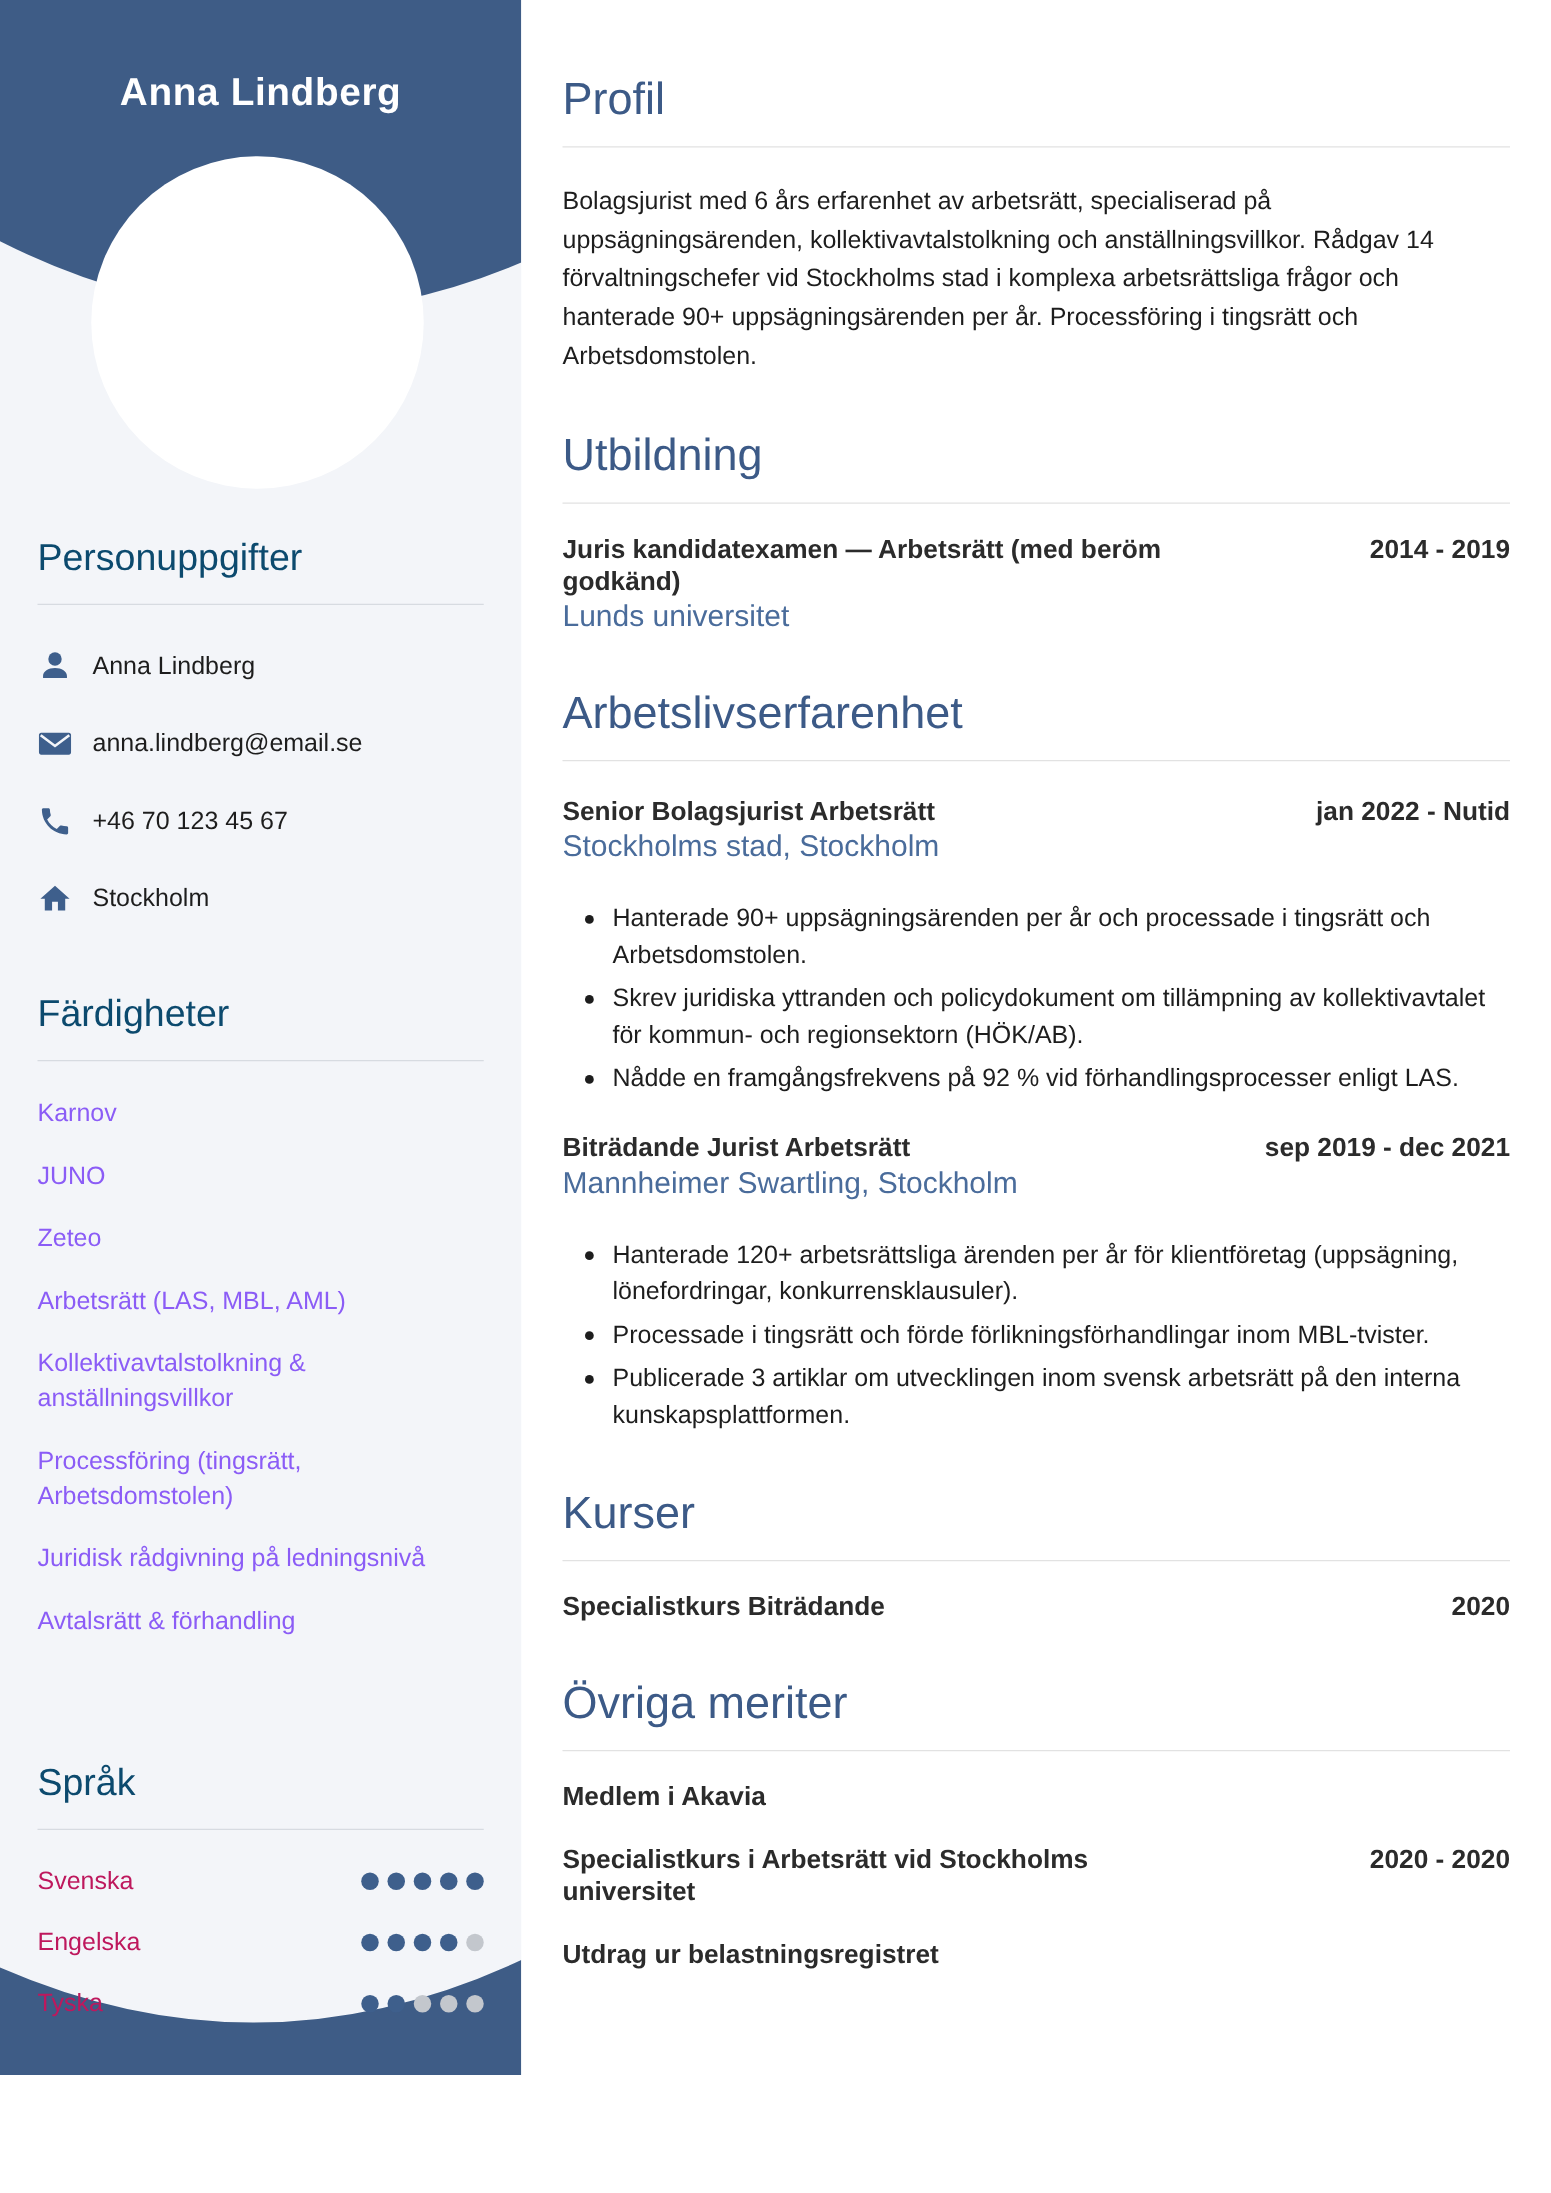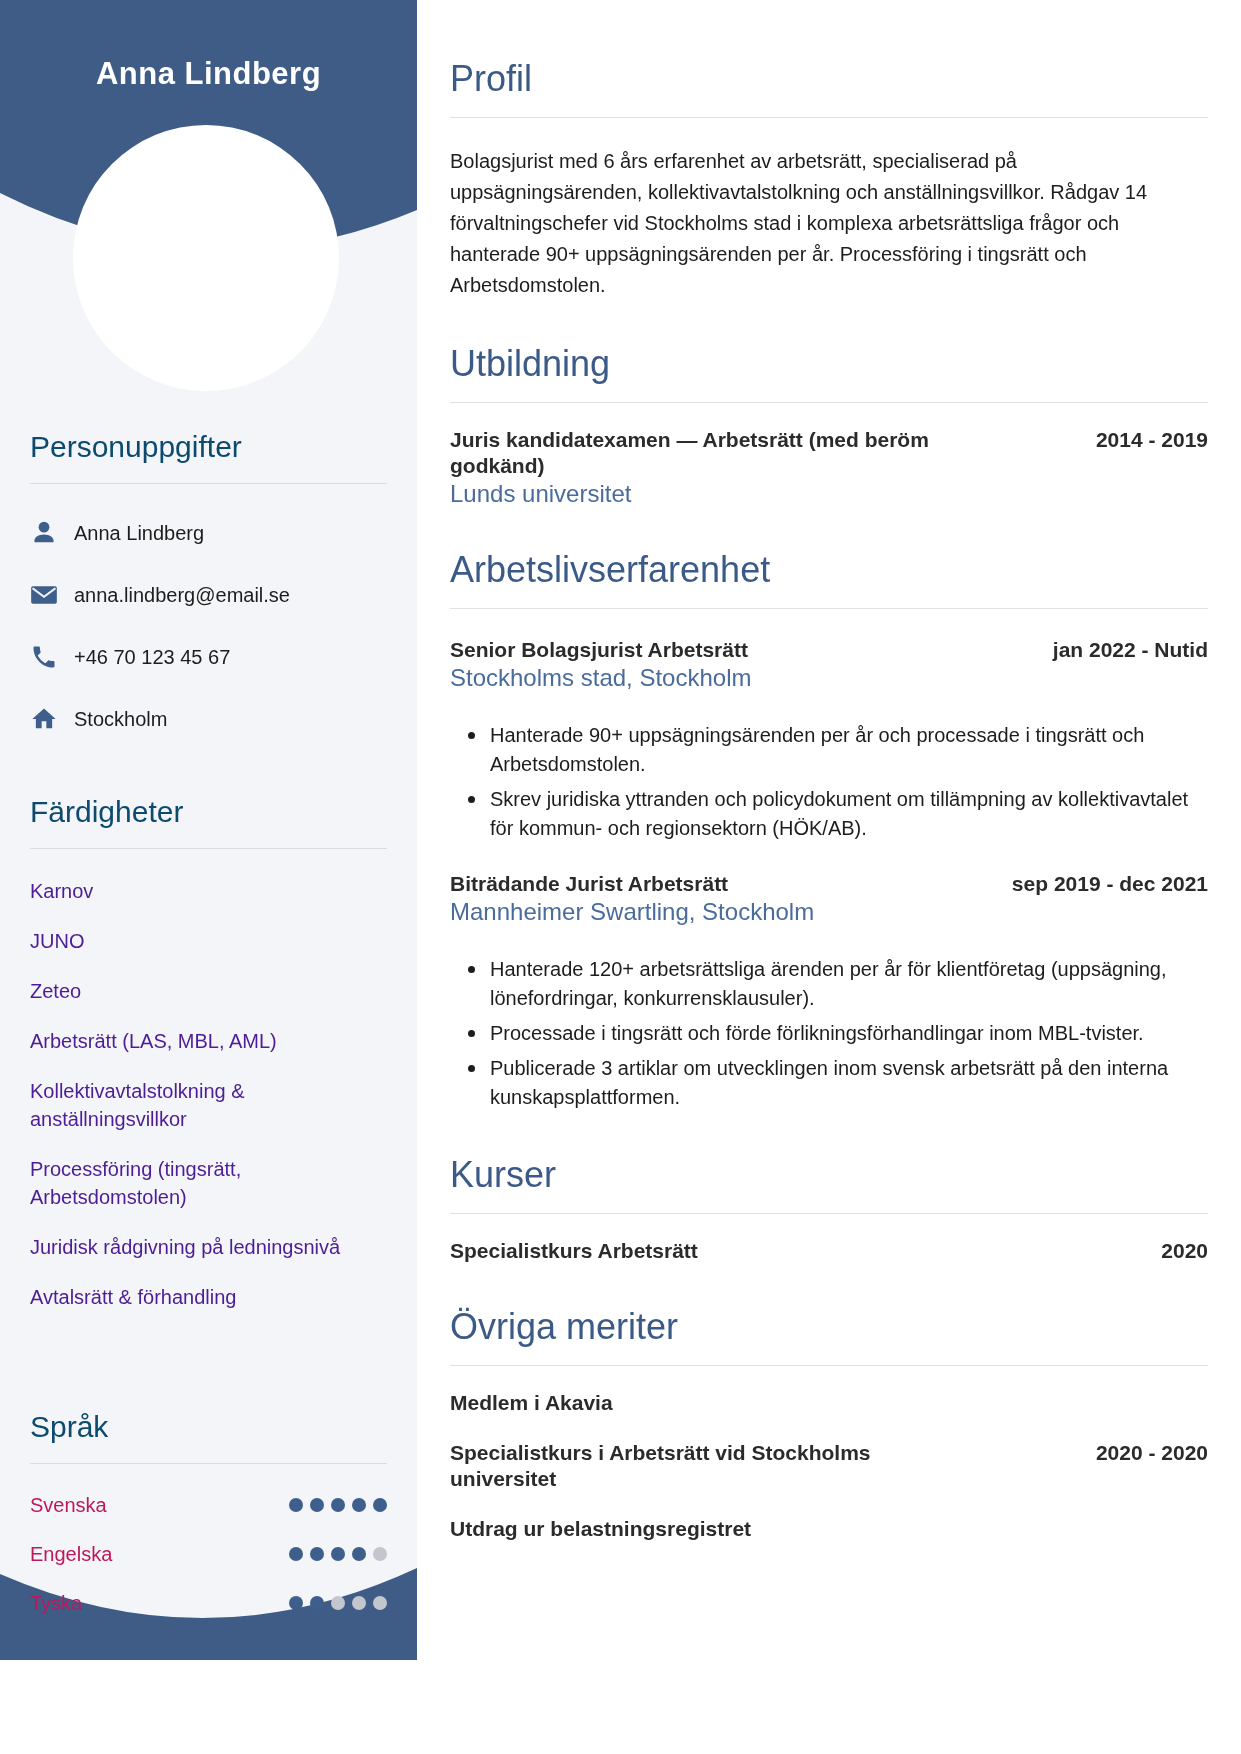--- a/index.html
+++ b/index.html
@@ -20,21 +20,21 @@
   .side-section hr { border:none; border-top:1px solid #d7dbe1; margin:18px 0 0 0; }
 
   #contact-section { top:429px; }
   .contact-item { display:flex; align-items:center; gap:16px; margin-top:28px; height:34px; }
   .contact-item:first-of-type { margin-top:32px; }
   .c-icon { width:28px; height:28px; flex:0 0 28px; }
   .c-icon svg { width:28px; height:28px; fill:#3e5f8c; display:block; }
   .c-text { font-size:20px; color:#1d1d1d; }
 
   #skills-section { top:794px; }
-  .skill { font-size:20px; line-height:28px; color:#4c1d95; margin-top:22px; }
+  .skill { font-size:20px; line-height:28px; color:#8b5cf6; margin-top:22px; }
   .skill:first-of-type { margin-top:28px; }
 
   #lang-section { top:1409px; }
   .lang-row { display:flex; justify-content:space-between; align-items:center; margin-top:19px; height:30px; }
   .lang-row:first-of-type { margin-top:26px; }
   .lang-name { font-size:20px; color:#be185d; }
   .dots { display:flex; gap:7px; }
   .dot { width:14px; height:14px; border-radius:50%; }
 
   
@@ -209,20 +209,21 @@
       <div>
   <div class="job">
     <div class="entry-head">
       <div class="entry-title">Senior Bolagsjurist Arbetsrätt</div>
       <div class="entry-period">jan 2022 - Nutid</div>
     </div>
     <div class="entry-sub">Stockholms stad, Stockholm</div>
     <ul class="bullets">
               <li>Hanterade 90+ uppsägningsärenden per år och processade i tingsrätt och Arbetsdomstolen.</li>
               <li>Skrev juridiska yttranden och policydokument om tillämpning av kollektivavtalet för kommun- och regionsektorn (HÖK/AB).</li>
+              <li>Nådde en framgångsfrekvens på 92 % vid förhandlingsprocesser enligt LAS.</li>
             </ul>
   </div>
 
   <div class="job">
     <div class="entry-head">
       <div class="entry-title">Biträdande Jurist Arbetsrätt</div>
       <div class="entry-period">sep 2019 - dec 2021</div>
     </div>
     <div class="entry-sub">Mannheimer Swartling, Stockholm</div>
     <ul class="bullets">
@@ -233,21 +234,21 @@
   </div>
 </div>
     </section>
 
     <section class="section">
       <h2>Kurser</h2>
       <hr>
       <div>
   <div class="entry">
     <div class="entry-head">
-      <div class="entry-title">Specialistkurs Arbetsrätt</div>
+      <div class="entry-title">Specialistkurs Biträdande</div>
       <div class="entry-period">2020</div>
     </div>
 
   </div>
 </div>
     </section>
 
     <section class="section">
       <h2>Övriga meriter</h2>
       <hr>

